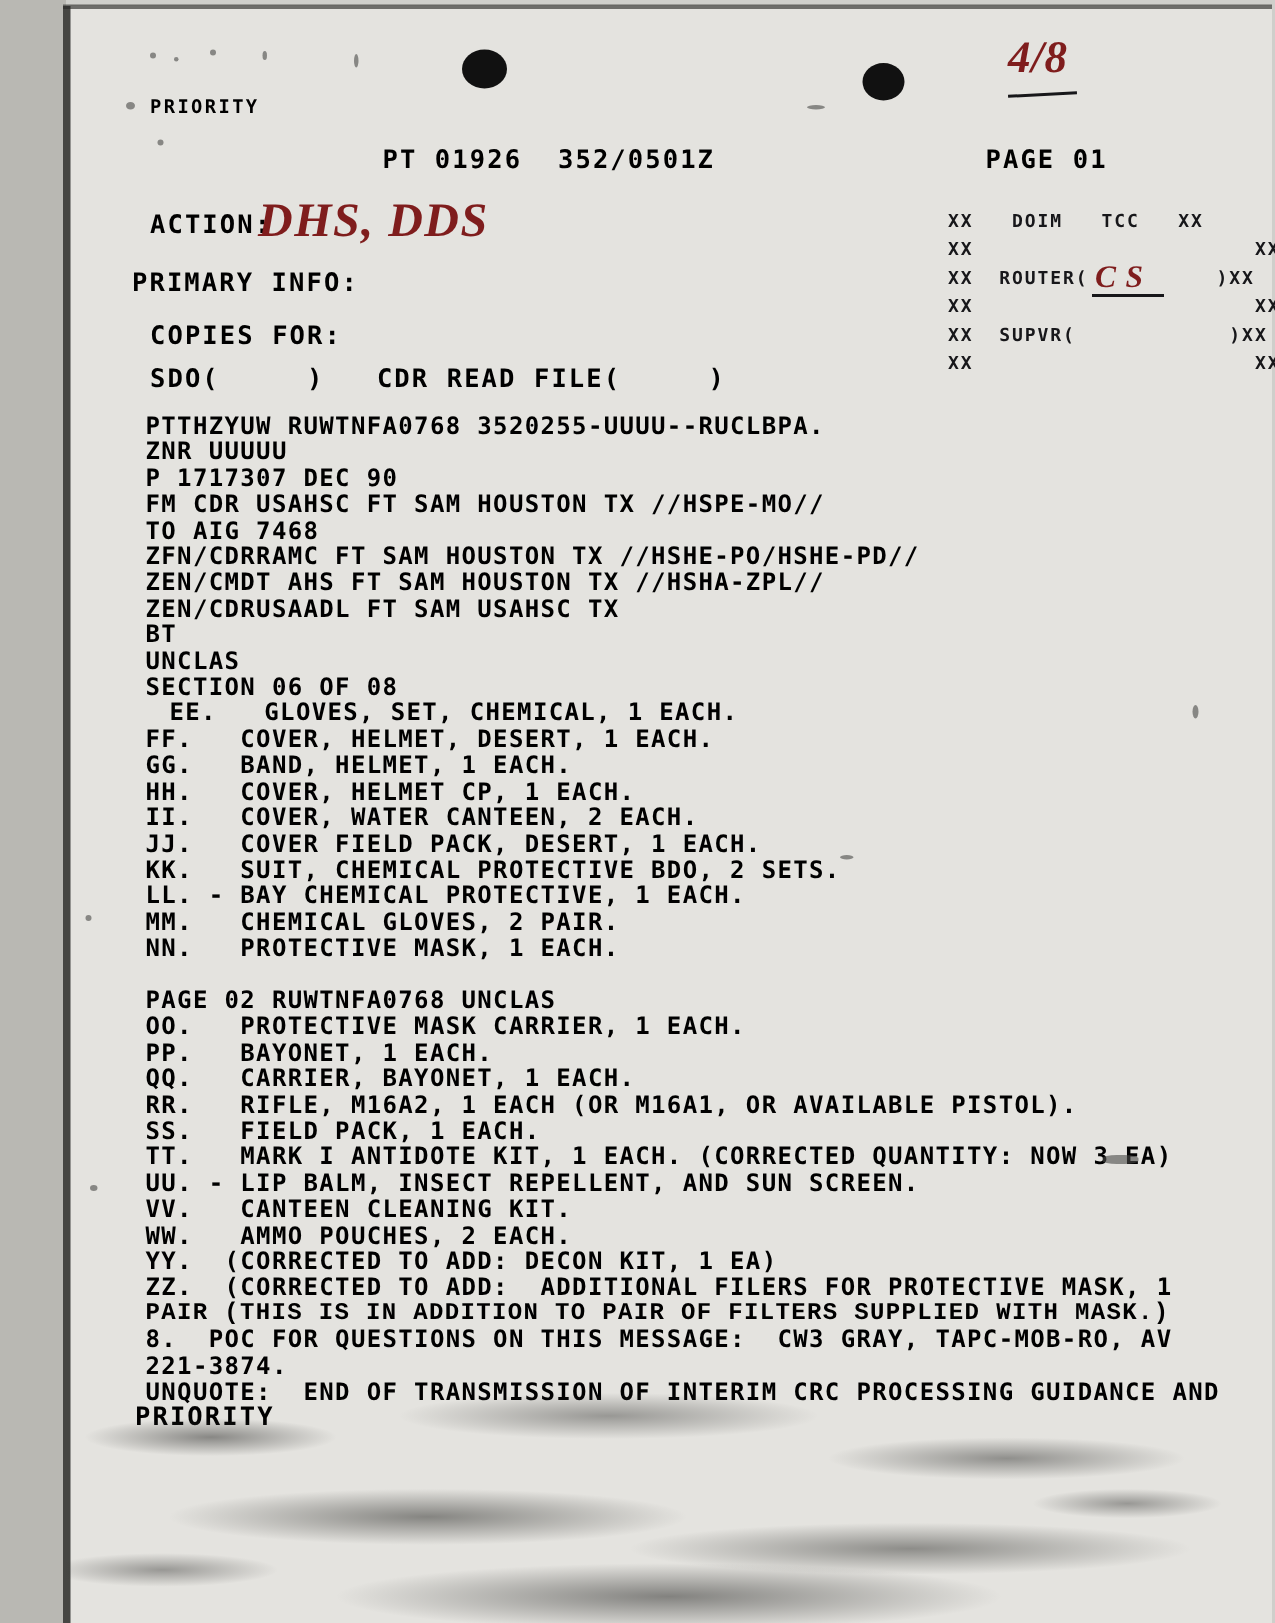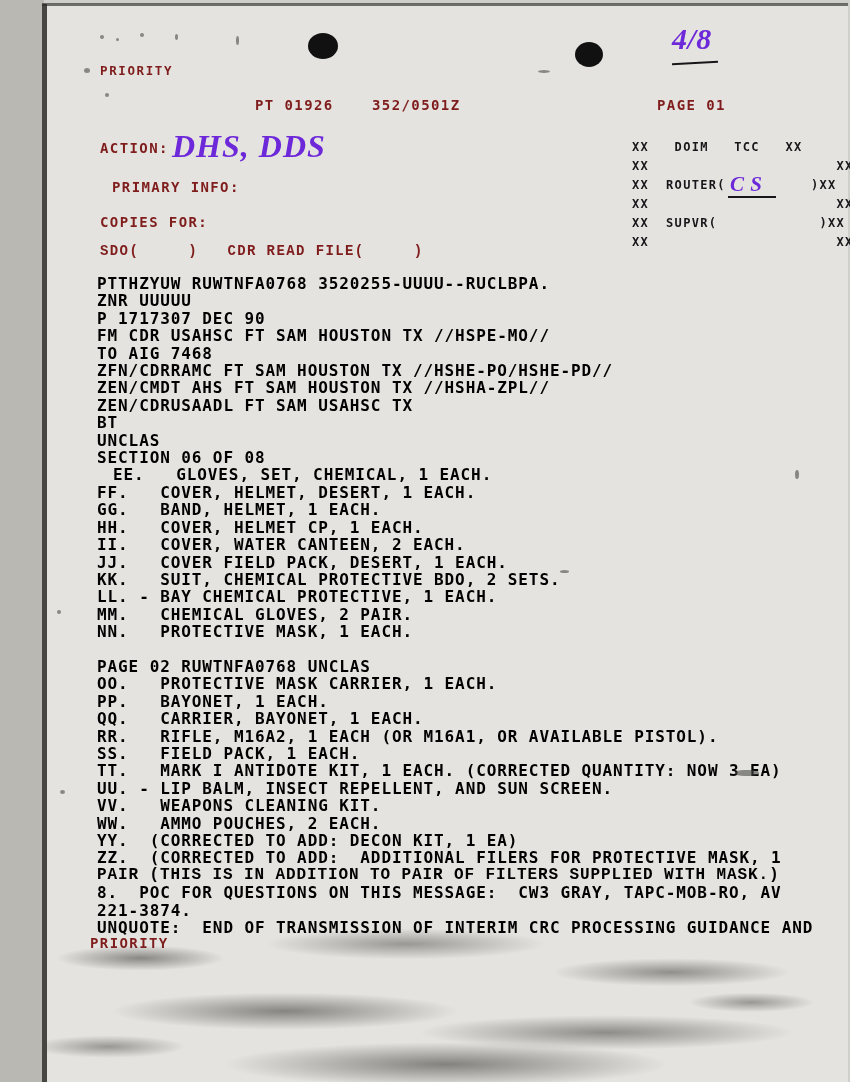--- a/index.html
+++ b/index.html
@@ -54,38 +54,38 @@
   .blob {
     position: absolute;
     background: #111;
     border-radius: 50%;
   }
   #blob1 { left: 308px; top: 33px; width: 30px; height: 26px; }
   #blob2 { left: 575px; top: 42px; width: 28px; height: 25px; }
 
   .txt {
     position: absolute;
-    color: #7f1d1d;
+    color: #000000;
     white-space: pre;
     font-family: "DejaVu Sans Mono", monospace;
     letter-spacing: 0.5px;
   }
   .hdr { font-size: 12.5px; font-weight: 700; letter-spacing: 1.6px; }
-  .hdr2 { font-size: 14px; font-weight: 700; letter-spacing: 1.4px; }
+  .hdr2 { font-size: 17px; font-weight: 700; letter-spacing: 1.4px; }
   .body-line {
     font-size: 16px;
     font-weight: 700;
     letter-spacing: 0.9px;
     line-height: 17.4px;
   }
   .hand {
     font-family: "Liberation Serif", serif;
     font-style: italic;
     font-weight: 700;
-    color: #6d28d9;
+    color: #7f1d1d;
   }
 
   
   .route {
     position: absolute;
     font-size: 12px;
     font-weight: 700;
     letter-spacing: 1.3px;
     color: #17171a;
     white-space: pre;
@@ -146,23 +146,23 @@
   <div class="txt hdr2" style="left:255px; top:97px;">PT 01926</div>
   <div class="txt hdr2" style="left:372px; top:97px;">352/0501Z</div>
   <div class="txt hdr2" style="left:657px; top:97px;">PAGE 01</div>
 
   <div class="txt hand" style="left:672px; top:22px; font-size:30px;">4/8</div>
   <div class="underline" style="left:672px; top:62px; width:46px; height:2px; transform:rotate(-3deg);"></div>
 
   <div class="txt hdr2" style="left:100px; top:140px;">ACTION:</div>
   <div class="txt hand" style="left:172px; top:128px; font-size:32px; letter-spacing:1px;">DHS, DDS</div>
 
-  <div class="txt hdr2" style="left:112px; top:179px;">PRIMARY INFO:</div>
+  <div class="txt hdr2" style="left:88px; top:179px;">PRIMARY INFO:</div>
   <div class="txt hdr2" style="left:100px; top:214px;">COPIES FOR:</div>
-  <div class="txt hdr2" style="left:100px; top:243px;font-family:Liberation Mono, monospace;">SDO(     )   CDR READ FILE(     )</div>
+  <div class="txt hdr2" style="left:100px; top:243px;">SDO(     )   CDR READ FILE(     )</div>
 
   <div class="route" style="left:632px; top:140px;">XX   DOIM   TCC   XX</div>
   <div class="route" style="left:632px; top:159px;">XX                      XX</div>
   <div class="route" style="left:632px; top:178px;">XX  ROUTER(          )XX</div>
   <div class="route" style="left:632px; top:197px;">XX                      XX</div>
   <div class="route" style="left:632px; top:216px;">XX  SUPVR(            )XX</div>
   <div class="route" style="left:632px; top:235px;">XX                      XX</div>
 
   <div class="txt hand" style="left:730px; top:172px; font-size:21px;">C S</div>
   <div class="underline" style="left:728px; top:196px; width:48px; height:2px;"></div>
@@ -191,21 +191,21 @@
       <div class="body-line" style="white-space: pre;">NN.   PROTECTIVE MASK, 1 EACH.</div>
       <div class="body-line" style="white-space: pre;">&nbsp;</div>
       <div class="body-line" style="white-space: pre;">PAGE 02 RUWTNFA0768 UNCLAS</div>
       <div class="body-line" style="white-space: pre;">OO.   PROTECTIVE MASK CARRIER, 1 EACH.</div>
       <div class="body-line" style="white-space: pre;">PP.   BAYONET, 1 EACH.</div>
       <div class="body-line" style="white-space: pre;">QQ.   CARRIER, BAYONET, 1 EACH.</div>
       <div class="body-line" style="white-space: pre;">RR.   RIFLE, M16A2, 1 EACH (OR M16A1, OR AVAILABLE PISTOL).</div>
       <div class="body-line" style="white-space: pre;">SS.   FIELD PACK, 1 EACH.</div>
       <div class="body-line" style="white-space: pre;">TT.   MARK I ANTIDOTE KIT, 1 EACH. (CORRECTED QUANTITY: NOW 3 EA)</div>
       <div class="body-line" style="white-space: pre;">UU. - LIP BALM, INSECT REPELLENT, AND SUN SCREEN.</div>
-      <div class="body-line" style="white-space: pre;">VV.   WEAPONS CLEANING KIT.</div>
+      <div class="body-line" style="white-space: pre;">VV.   CANTEEN CLEANING KIT.</div>
       <div class="body-line" style="white-space: pre;">WW.   AMMO POUCHES, 2 EACH.</div>
       <div class="body-line" style="white-space: pre;">YY.  (CORRECTED TO ADD: DECON KIT, 1 EA)</div>
       <div class="body-line" style="white-space: pre;">ZZ.  (CORRECTED TO ADD:  ADDITIONAL FILERS FOR PROTECTIVE MASK, 1</div>
       <div class="body-line" style="white-space: pre; font-family: Liberation Mono, monospace;">PAIR (THIS IS IN ADDITION TO PAIR OF FILTERS SUPPLIED WITH MASK.)</div>
       <div class="body-line" style="white-space: pre;">8.  POC FOR QUESTIONS ON THIS MESSAGE:  CW3 GRAY, TAPC-MOB-RO, AV</div>
       <div class="body-line" style="white-space: pre;">221-3874.</div>
       <div class="body-line" style="white-space: pre;">UNQUOTE:  END OF TRANSMISSION OF INTERIM CRC PROCESSING GUIDANCE AND</div>
     </div>
 
   <div class="txt hdr2" style="left:90px; top:935px;">PRIORITY</div>

